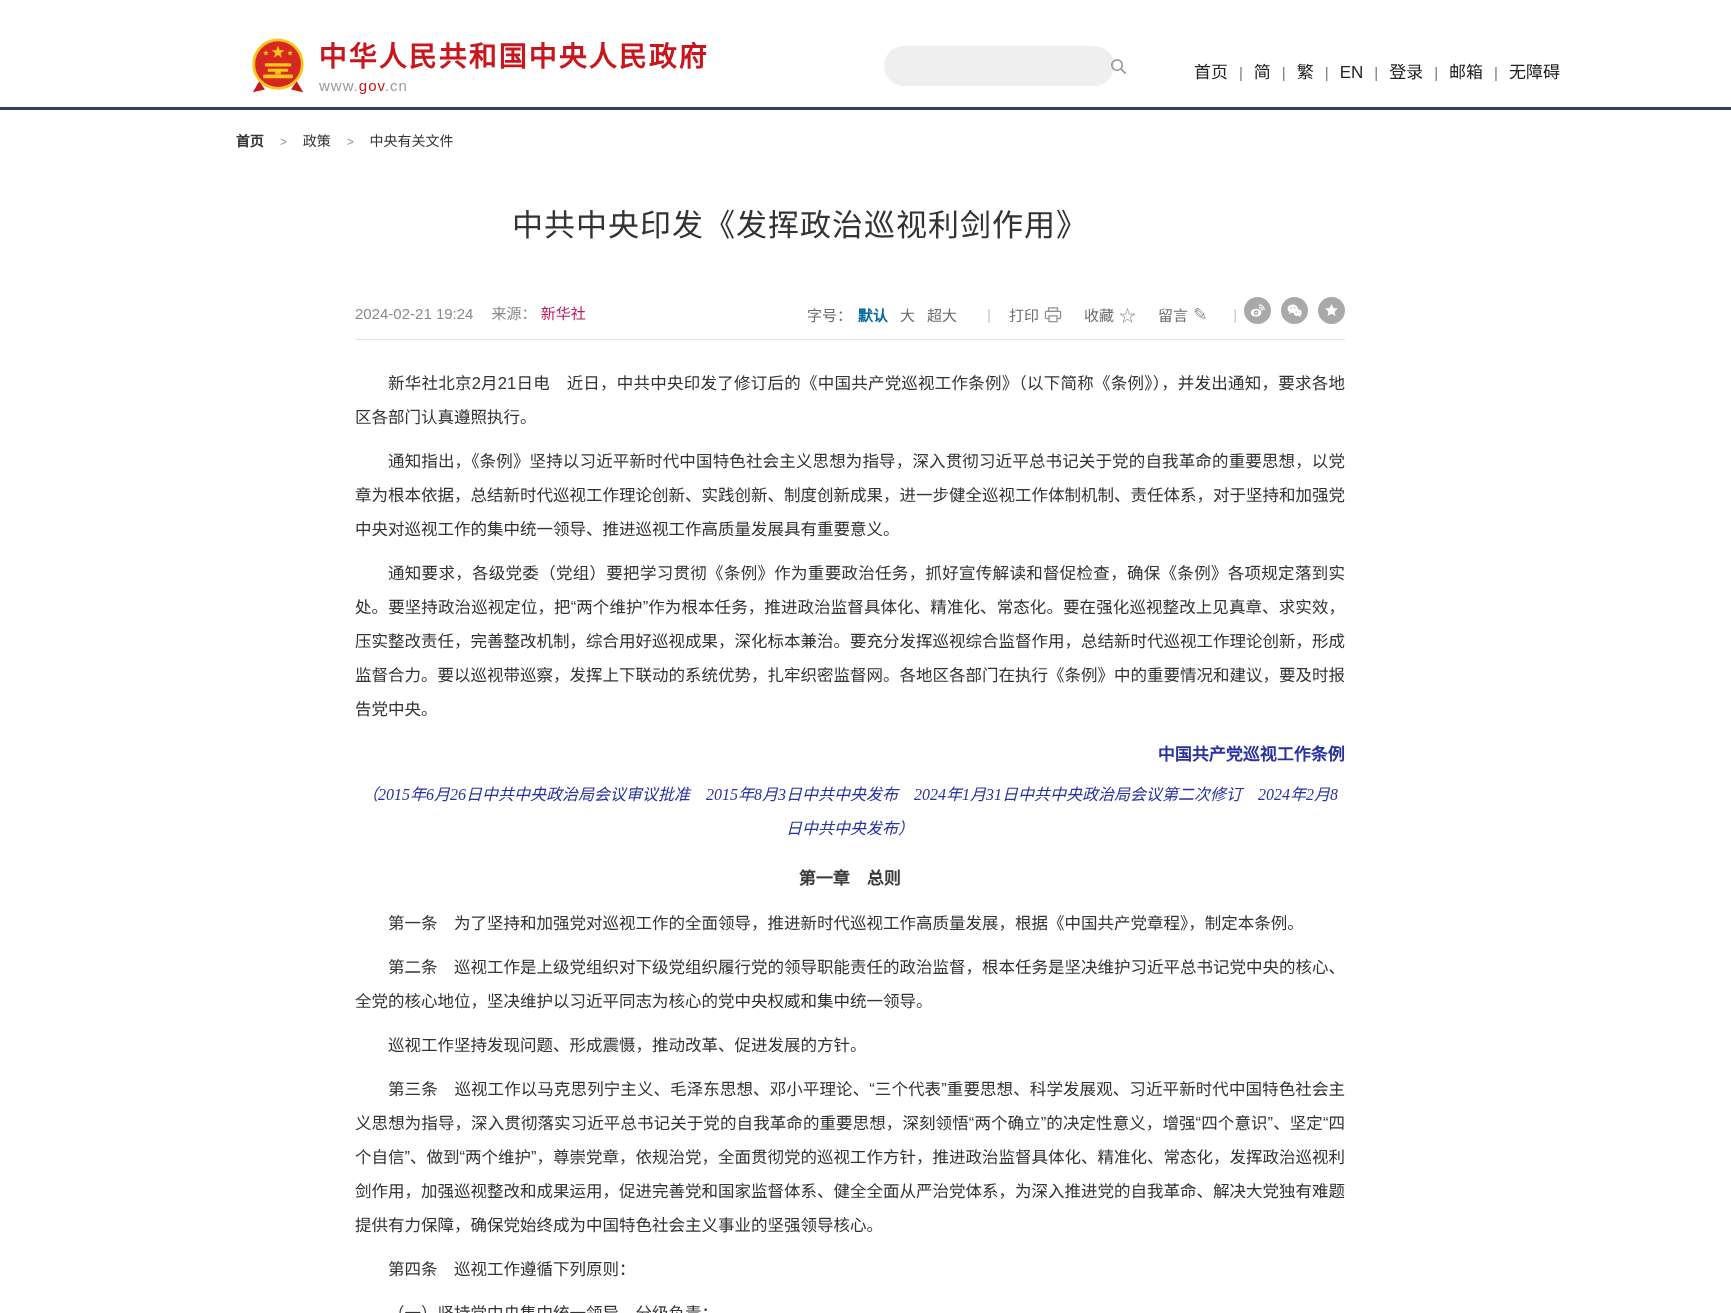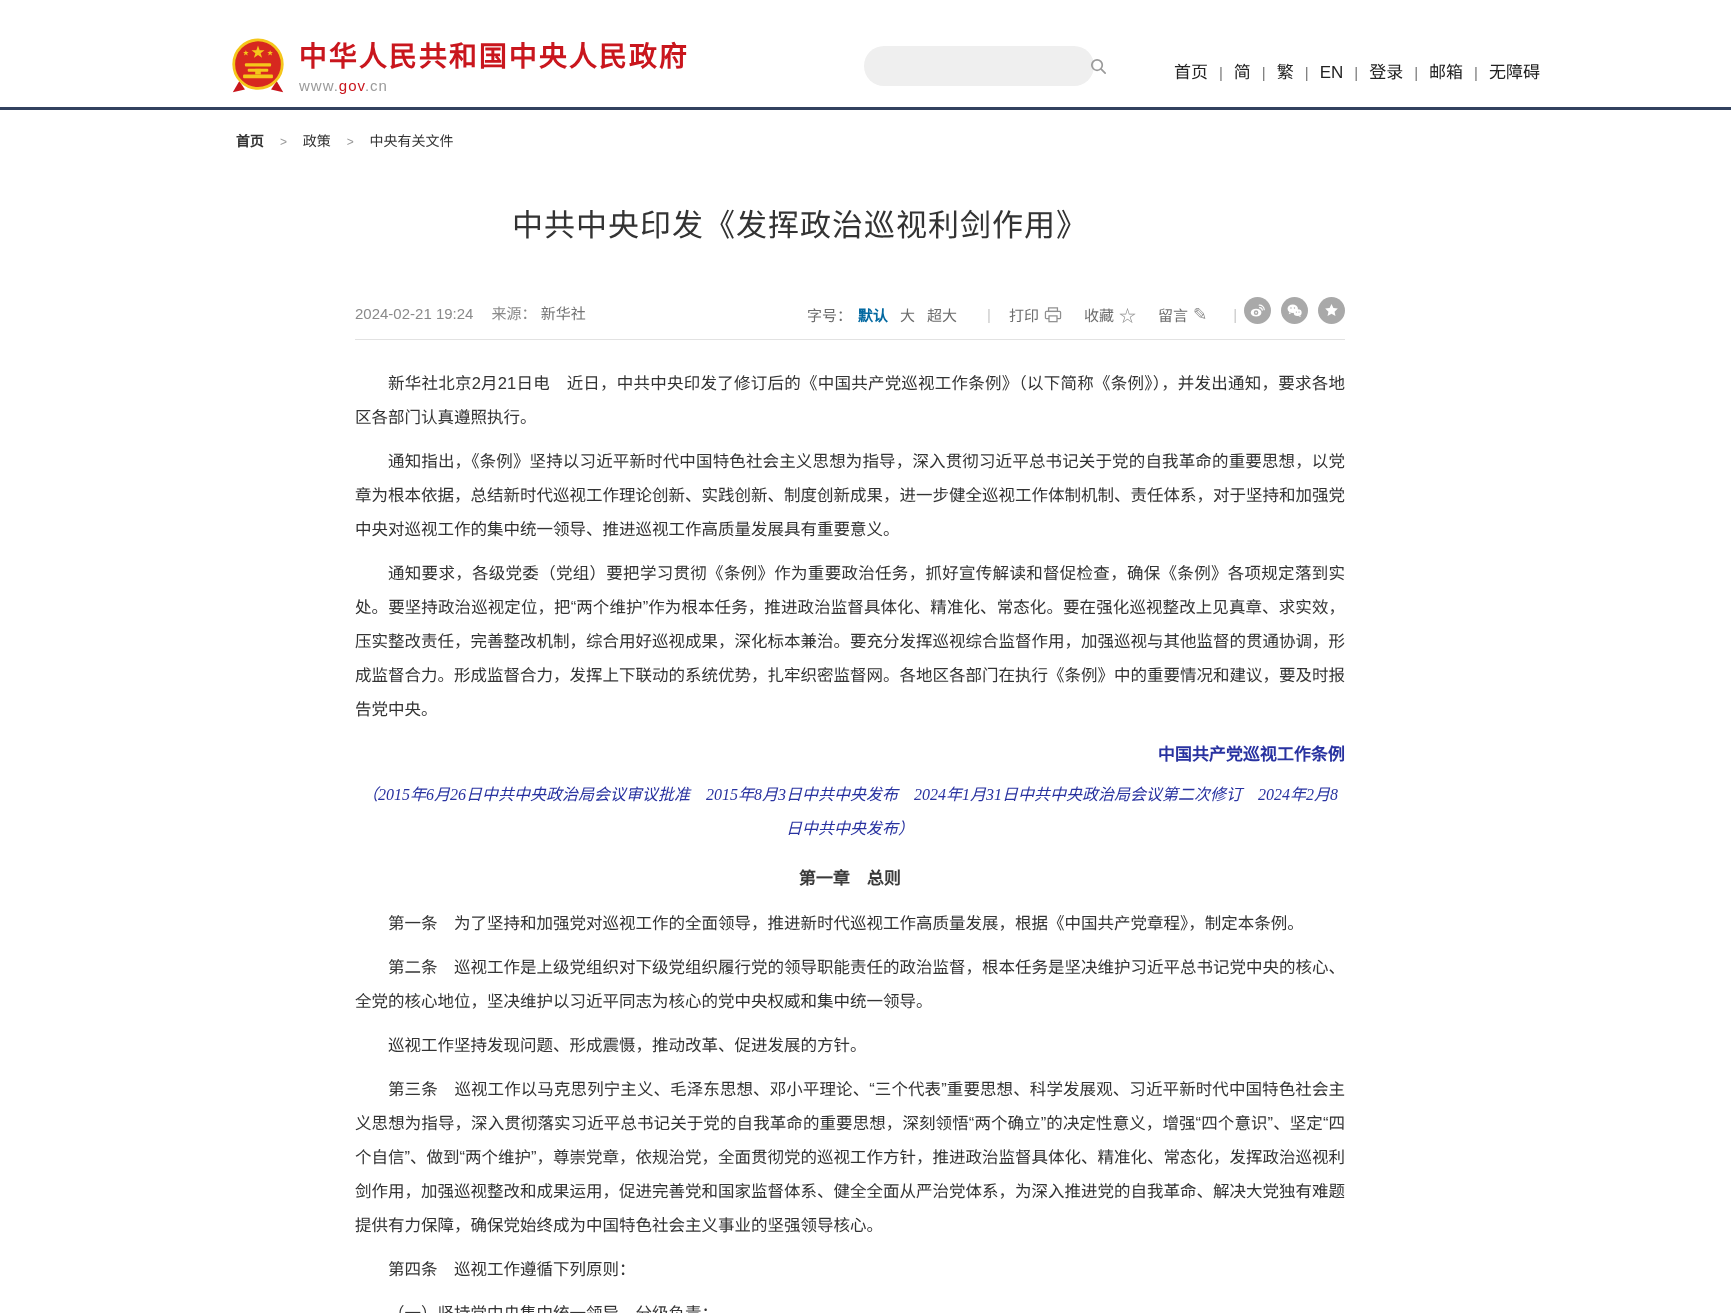--- a/index.html
+++ b/index.html
@@ -2,21 +2,21 @@
 <html lang="zh-CN"><head>
 <meta charset="utf-8">
 <style>
   * { box-sizing: border-box; }
   html,body { margin:0; padding:0; }
   body {
     width:1731px; height:1313px; overflow:hidden; background:#fff;
     font-family:"Liberation Sans", sans-serif; color:#333;
   }
   
-  .header { height:110px; border-bottom:3px solid #32415f; background:#fff; }
+  .header { height:110px; border-bottom:3px solid #32415f; background:#fff;padding-left:20px; }
   .header-inner { position:relative; width:1310px; height:100%; margin-left:230px; }
   .brand { position:absolute; left:0; top:38px; display:flex; align-items:flex-start; gap:13px; cursor:pointer; }
   .brand-emblem { width:56px; height:58px; flex:0 0 auto; }
   .brand-text { padding-top:4px; }
   .site-title { font-size:28px; font-weight:bold; color:#c9161d; letter-spacing:2px; line-height:1.1; }
   .site-url { font-size:15px; color:#9a9a9a; margin-top:4px; letter-spacing:1px; }
   .site-url .hl { color:#c9161d; }
   .search { position:absolute; left:634px; top:46px; width:230px; height:40px;
     background:#efefef; border-radius:20px; display:flex; align-items:center; }
   .search input { flex:1; border:none; outline:none; background:transparent; height:100%;
@@ -30,21 +30,21 @@
   .breadcrumb a { color:#333; text-decoration:none; cursor:pointer; }
   .breadcrumb .bc-home { font-weight:bold; }
   .breadcrumb .bc-sep { color:#999; margin:0 12px; font-size:12px; }
   
   .article { margin-left:355px; width:990px; }
   .article-title { margin:50px 0 0; font-size:31px; font-weight:400; color:#333;
     text-align:center; letter-spacing:1px; width:890px; }
   .meta-row { position:relative; margin-top:52px; height:30px; font-size:15px; color:#8a8a8a; }
   .meta-left { position:absolute; left:0; top:5px; }
   .meta-left .src { margin-left:14px; }
-  .meta-left a { color:#737373; text-decoration:none; }
+  .meta-left a { color:#be185d; text-decoration:none; }
   .meta-tools { position:absolute; left:452px; top:5px; display:flex; align-items:center; color:#6d6d6d; }
   .meta-tools a { color:#6d6d6d; text-decoration:none; cursor:pointer; display:inline-flex; align-items:center; gap:5px; }
   .meta-tools .fs { margin-right:12px; }
   .meta-tools .fs-default { color:#0369a1; font-weight:bold; }
   .meta-tools .pipe { color:#c9c9c9; margin:0 18px; }
   .meta-tools .tool { margin-right:22px; }
   .meta-tools .tool:last-of-type { margin-right:8px; }
   .meta-tools .glyph { font-size:17px; color:#8f8f8f; }
   .meta-share { position:absolute; right:0; top:0; display:flex; gap:10px; }
   .share-circle { width:27px; height:27px; border-radius:50%; background:#a9a9a9;
@@ -173,21 +173,21 @@
         </svg>
       </a>
     </div>
   </div>
 
   <hr class="divider">
 
   <div class="body-text">
     <p>新华社北京2月21日电　近日，中共中央印发了修订后的《中国共产党巡视工作条例》（以下简称《条例》），并发出通知，要求各地区各部门认真遵照执行。</p>
     <p>通知指出，《条例》坚持以习近平新时代中国特色社会主义思想为指导，深入贯彻习近平总书记关于党的自我革命的重要思想，以党章为根本依据，总结新时代巡视工作理论创新、实践创新、制度创新成果，进一步健全巡视工作体制机制、责任体系，对于坚持和加强党中央对巡视工作的集中统一领导、推进巡视工作高质量发展具有重要意义。</p>
-    <p>通知要求，各级党委（党组）要把学习贯彻《条例》作为重要政治任务，抓好宣传解读和督促检查，确保《条例》各项规定落到实处。要坚持政治巡视定位，把“两个维护”作为根本任务，推进政治监督具体化、精准化、常态化。要在强化巡视整改上见真章、求实效，压实整改责任，完善整改机制，综合用好巡视成果，深化标本兼治。要充分发挥巡视综合监督作用，加强巡视与其他监督的贯通协调，形成监督合力。形成监督合力，发挥上下联动的系统优势，扎牢织密监督网。各地区各部门在执行《条例》中的重要情况和建议，要及时报告党中央。</p>
+    <p>通知要求，各级党委（党组）要把学习贯彻《条例》作为重要政治任务，抓好宣传解读和督促检查，确保《条例》各项规定落到实处。要坚持政治巡视定位，把“两个维护”作为根本任务，推进政治监督具体化、精准化、常态化。要在强化巡视整改上见真章、求实效，压实整改责任，完善整改机制，综合用好巡视成果，深化标本兼治。要充分发挥巡视综合监督作用，总结新时代巡视工作理论创新，形成监督合力。要以巡视带巡察，发挥上下联动的系统优势，扎牢织密监督网。各地区各部门在执行《条例》中的重要情况和建议，要及时报告党中央。</p>
 
     <p class="doc-title">中国共产党巡视工作条例</p>
     <p class="doc-dateline">（2015年6月26日中共中央政治局会议审议批准　2015年8月3日中共中央发布　2024年1月31日中共中央政治局会议第二次修订　2024年2月8日中共中央发布）</p>
     <p class="chapter">第一章　总则</p>
 
     <p>第一条　为了坚持和加强党对巡视工作的全面领导，推进新时代巡视工作高质量发展，根据《中国共产党章程》，制定本条例。</p>
     <p>第二条　巡视工作是上级党组织对下级党组织履行党的领导职能责任的政治监督，根本任务是坚决维护习近平总书记党中央的核心、全党的核心地位，坚决维护以习近平同志为核心的党中央权威和集中统一领导。</p>
     <p>巡视工作坚持发现问题、形成震慑，推动改革、促进发展的方针。</p>
     <p>第三条　巡视工作以马克思列宁主义、毛泽东思想、邓小平理论、“三个代表”重要思想、科学发展观、习近平新时代中国特色社会主义思想为指导，深入贯彻落实习近平总书记关于党的自我革命的重要思想，深刻领悟“两个确立”的决定性意义，增强“四个意识”、坚定“四个自信”、做到“两个维护”，尊崇党章，依规治党，全面贯彻党的巡视工作方针，推进政治监督具体化、精准化、常态化，发挥政治巡视利剑作用，加强巡视整改和成果运用，促进完善党和国家监督体系、健全全面从严治党体系，为深入推进党的自我革命、解决大党独有难题提供有力保障，确保党始终成为中国特色社会主义事业的坚强领导核心。</p>
     <p>第四条　巡视工作遵循下列原则：</p>

